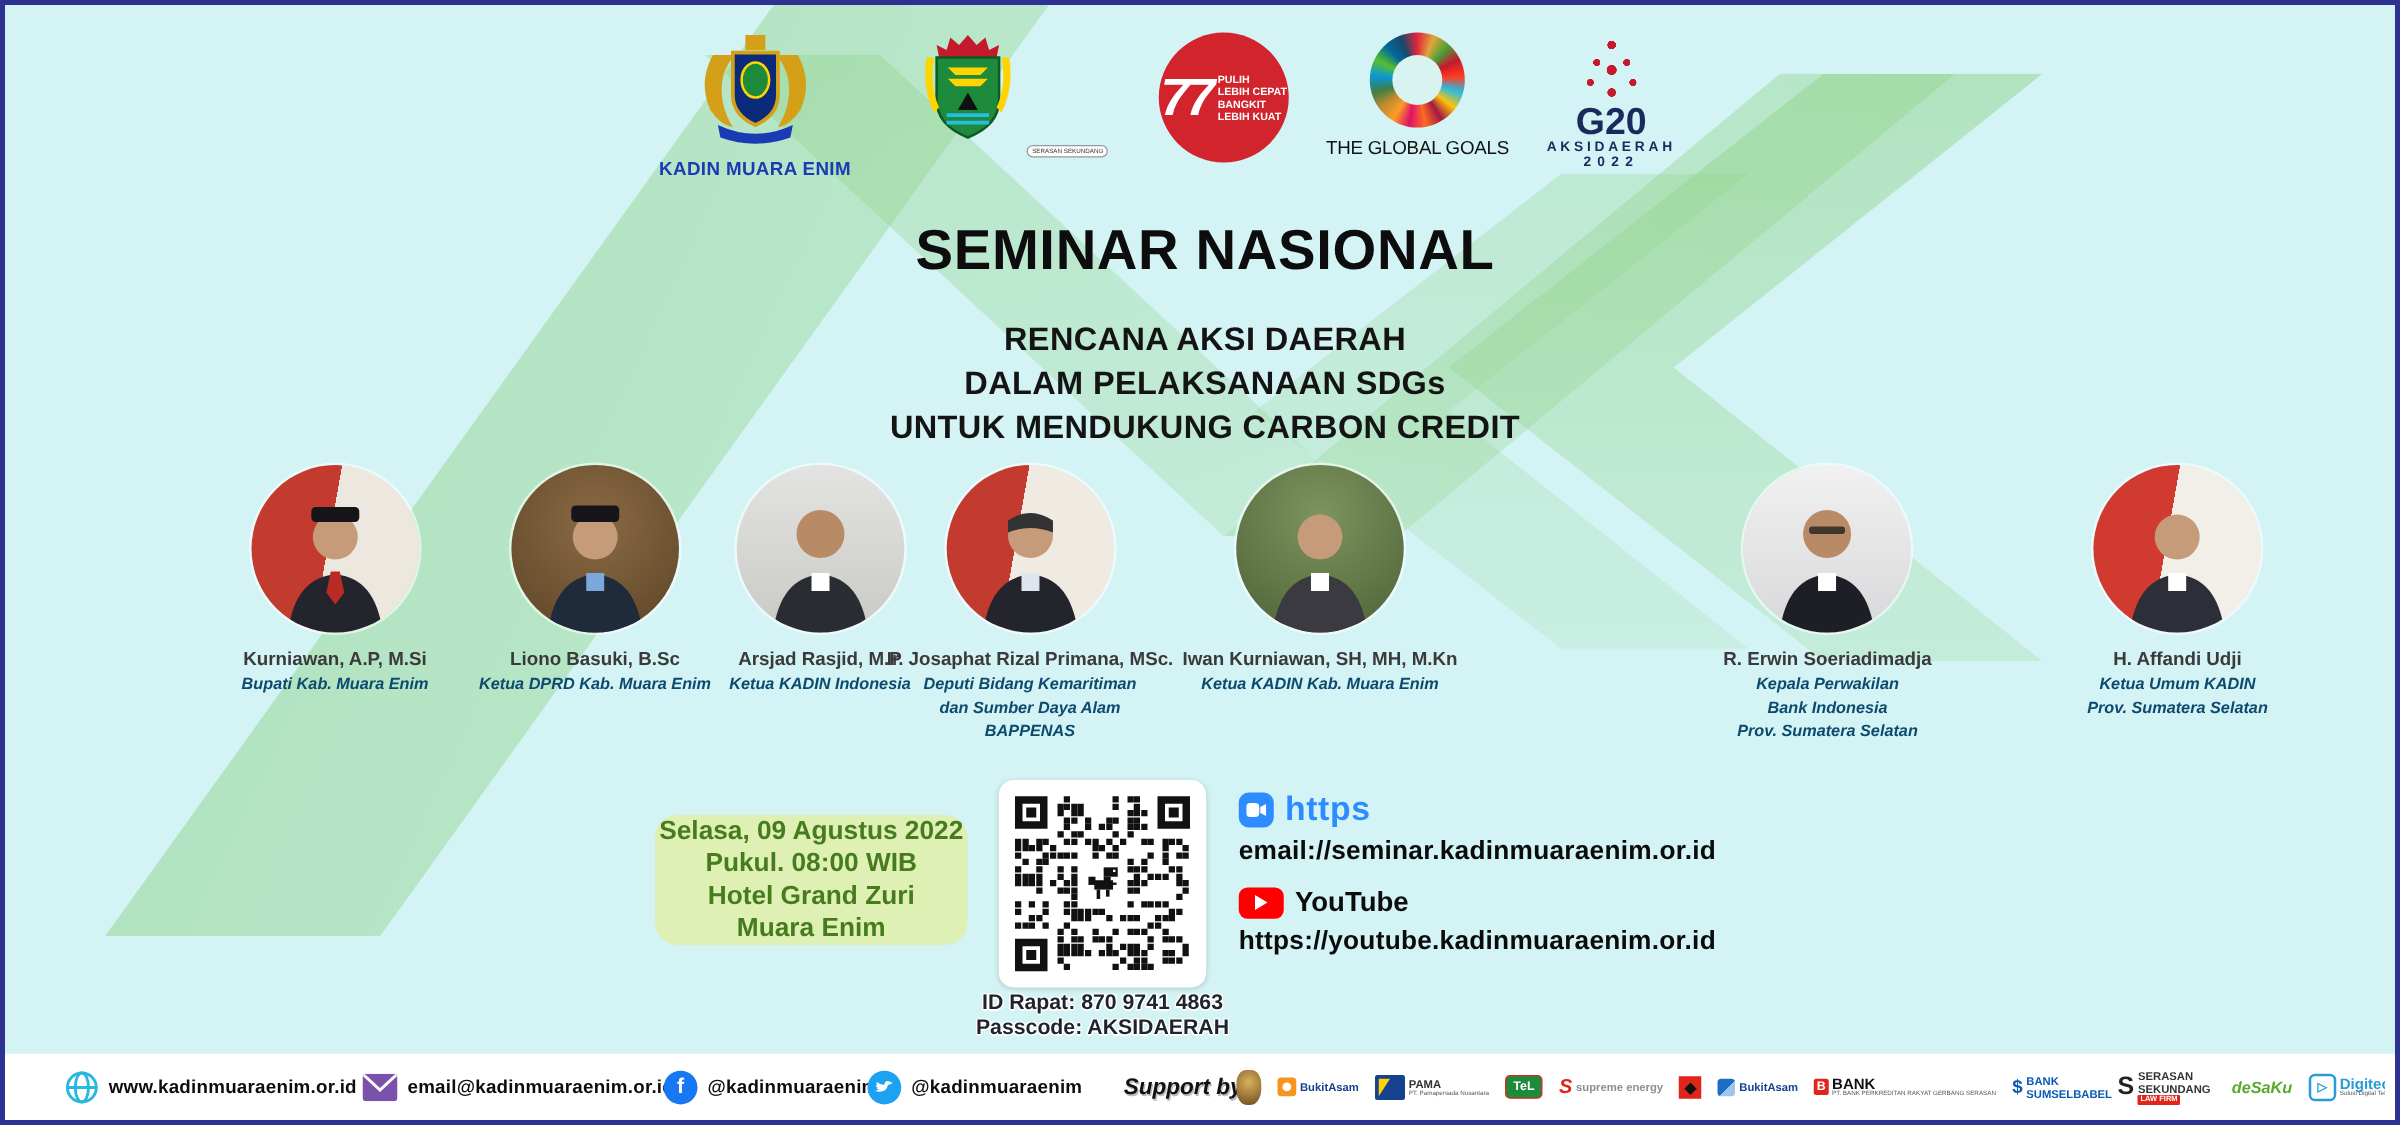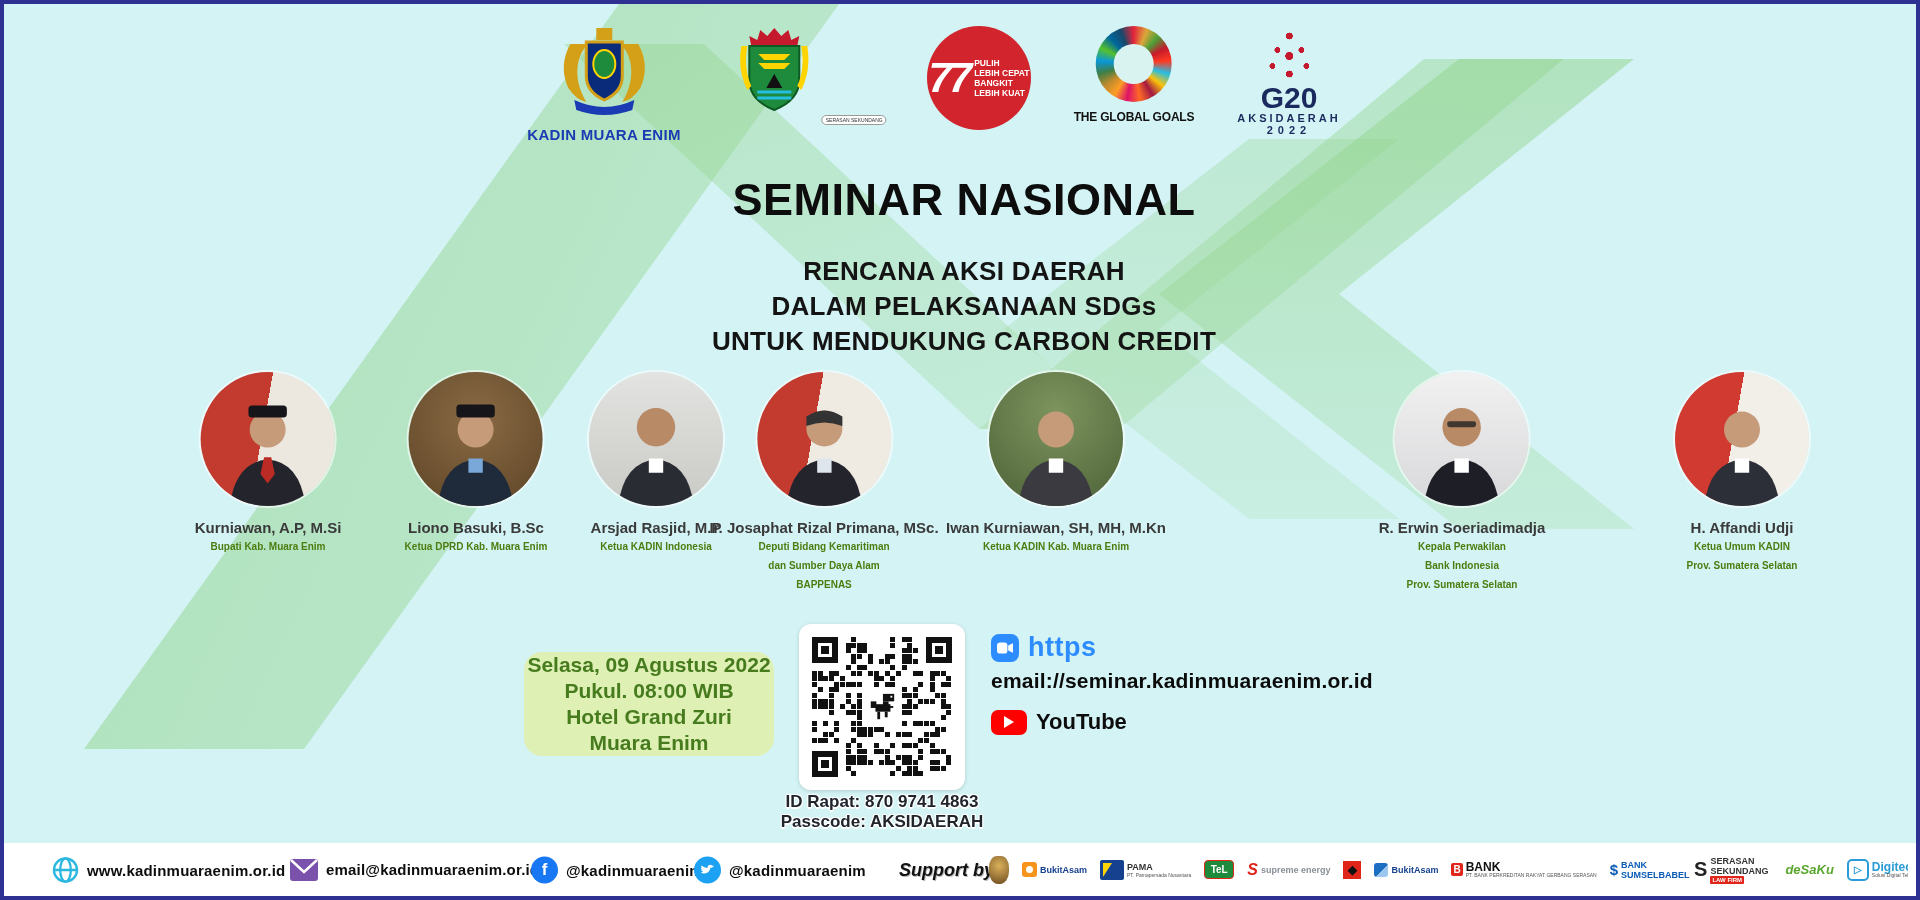--- a/index.html
+++ b/index.html
@@ -13,21 +13,21 @@
 
   
   .logo{position:absolute;top:22px;transform:translateX(-50%);text-align:center;}
   .logo-caption{font-weight:bold;color:#1a3bb3;font-size:15px;margin-top:4px;letter-spacing:.3px;}
   .crest-banner{font-size:5px;color:#333;background:#fff;border:1px solid #999;border-radius:6px;padding:1px 3px;display:inline-block;margin-top:2px;}
   .logo-77{width:104px;height:104px;border-radius:50%;background:#d1242c;display:flex;align-items:center;justify-content:center;gap:5px;color:#fff;}
   .logo-77 .n77{font-size:42px;font-weight:bold;font-style:italic;letter-spacing:-3px;}
   .logo-77 .t77{font-size:8.5px;font-weight:bold;text-align:left;line-height:10px;white-space:pre-line;}
   .gg-ring{width:76px;height:76px;border-radius:50%;margin:0 auto;background:conic-gradient(#e5243b,#dda63a,#4c9f38,#c5192d,#ff3a21,#26bde2,#fcc30b,#a21942,#fd6925,#dd1367,#fd9d24,#bf8b2e,#3f7e44,#0a97d9,#56c02b,#00689d,#19486a,#e5243b);position:relative;}
   .gg-ring::after{content:"";position:absolute;inset:18px;border-radius:50%;background:#d9f4f0;}
-  .gg-caption{font-size:12px;font-weight:700;color:#111;margin-top:8px;letter-spacing:-.2px;}
+  .gg-caption{font-size:15px;font-weight:400;color:#111;margin-top:8px;letter-spacing:-.2px;}
   .g20-orn{width:58px;height:56px;margin:0 auto 2px;background:
     radial-gradient(circle 6px at 29px 10px,#c5192d 55%,transparent 60%),
     radial-gradient(circle 5px at 17px 24px,#c5192d 55%,transparent 60%),
     radial-gradient(circle 5px at 41px 24px,#c5192d 55%,transparent 60%),
     radial-gradient(circle 7px at 29px 30px,#c5192d 55%,transparent 60%),
     radial-gradient(circle 5px at 12px 40px,#c5192d 55%,transparent 60%),
     radial-gradient(circle 5px at 46px 40px,#c5192d 55%,transparent 60%),
     radial-gradient(circle 6px at 29px 48px,#c5192d 55%,transparent 60%);}
   .g20-main{font-size:30px;font-weight:800;color:#1b2a5e;line-height:28px;}
   .g20-sub{font-size:11px;font-weight:bold;color:#1b2a5e;letter-spacing:3px;}
@@ -35,21 +35,21 @@
 
   
   .title{position:absolute;top:170px;left:0;width:1920px;text-align:center;font-size:45px;font-weight:800;color:#0d0d0d;letter-spacing:.5px;}
   .subtitle{position:absolute;top:250px;left:0;width:1920px;text-align:center;font-size:26px;font-weight:800;color:#141414;line-height:35px;white-space:pre-line;letter-spacing:.3px;}
 
   
   .sp{position:absolute;top:368px;transform:translateX(-50%);text-align:center;}
   .sp-photo{width:134px;height:134px;border-radius:50%;margin:0 auto;overflow:hidden;position:relative;box-shadow:0 0 0 2px rgba(255,255,255,.6);}
   .sp-photo svg{position:absolute;bottom:-4px;left:50%;transform:translateX(-50%);}
   .sp-name{margin-top:12px;font-size:15px;font-weight:bold;color:#3a3a3a;line-height:19px;}
-  .sp-role{font-size:10px;font-weight:bold;color:#4d7c0f;line-height:19px;white-space:pre-line;}
+  .sp-role{font-size:13px;font-weight:bold;color:#0c4a6e;line-height:19px;white-space:pre-line;font-style:italic;}
   .pb1{background:linear-gradient(100deg,#c23b2e 46%,#ece7df 46%);}
   .pb2{background:radial-gradient(circle at 50% 35%,#8a6a44,#5d4426);}
   .pb3{background:linear-gradient(180deg,#e3e3e1,#c9c9c5);}
   .pb4{background:linear-gradient(100deg,#c23b2e 42%,#efeae2 42%);}
   .pb5{background:radial-gradient(circle at 50% 30%,#7d945e,#4c6136);}
   .pb6{background:linear-gradient(180deg,#b9c3cc,#8d99a5);}
   .pb7{background:linear-gradient(180deg,#f1f1f2,#d8d8da);}
   .pb8{background:linear-gradient(100deg,#d03a30 44%,#f2efe8 44%);}
 
   
@@ -508,20 +508,21 @@
       </span>
       <span class="zoom-word">https</span>
     </div>
     <div class="ml-url">email://seminar.kadinmuaraenim.or.id</div>
     <div class="ml-row" style="margin-top:16px;">
       <span class="yt-badge">
           <span class="yt-play"></span>
         </span>
       <span class="yt-word">YouTube</span>
     </div>
+    <div class="ml-url">https://youtube.kadinmuaraenim.or.id</div>
   </div>
 
   <div class="footer">
     <div class="fg" style="left:48px">
       <svg width="27" height="27" viewBox="0 0 28 28">
           <g fill="none" stroke="#2ab7e0" stroke-width="2.4">
             <circle cx="14" cy="14" r="12"></circle>
             <ellipse cx="14" cy="14" rx="5.5" ry="12"></ellipse>
             <path d="M2 14 h24"></path>
           </g>

